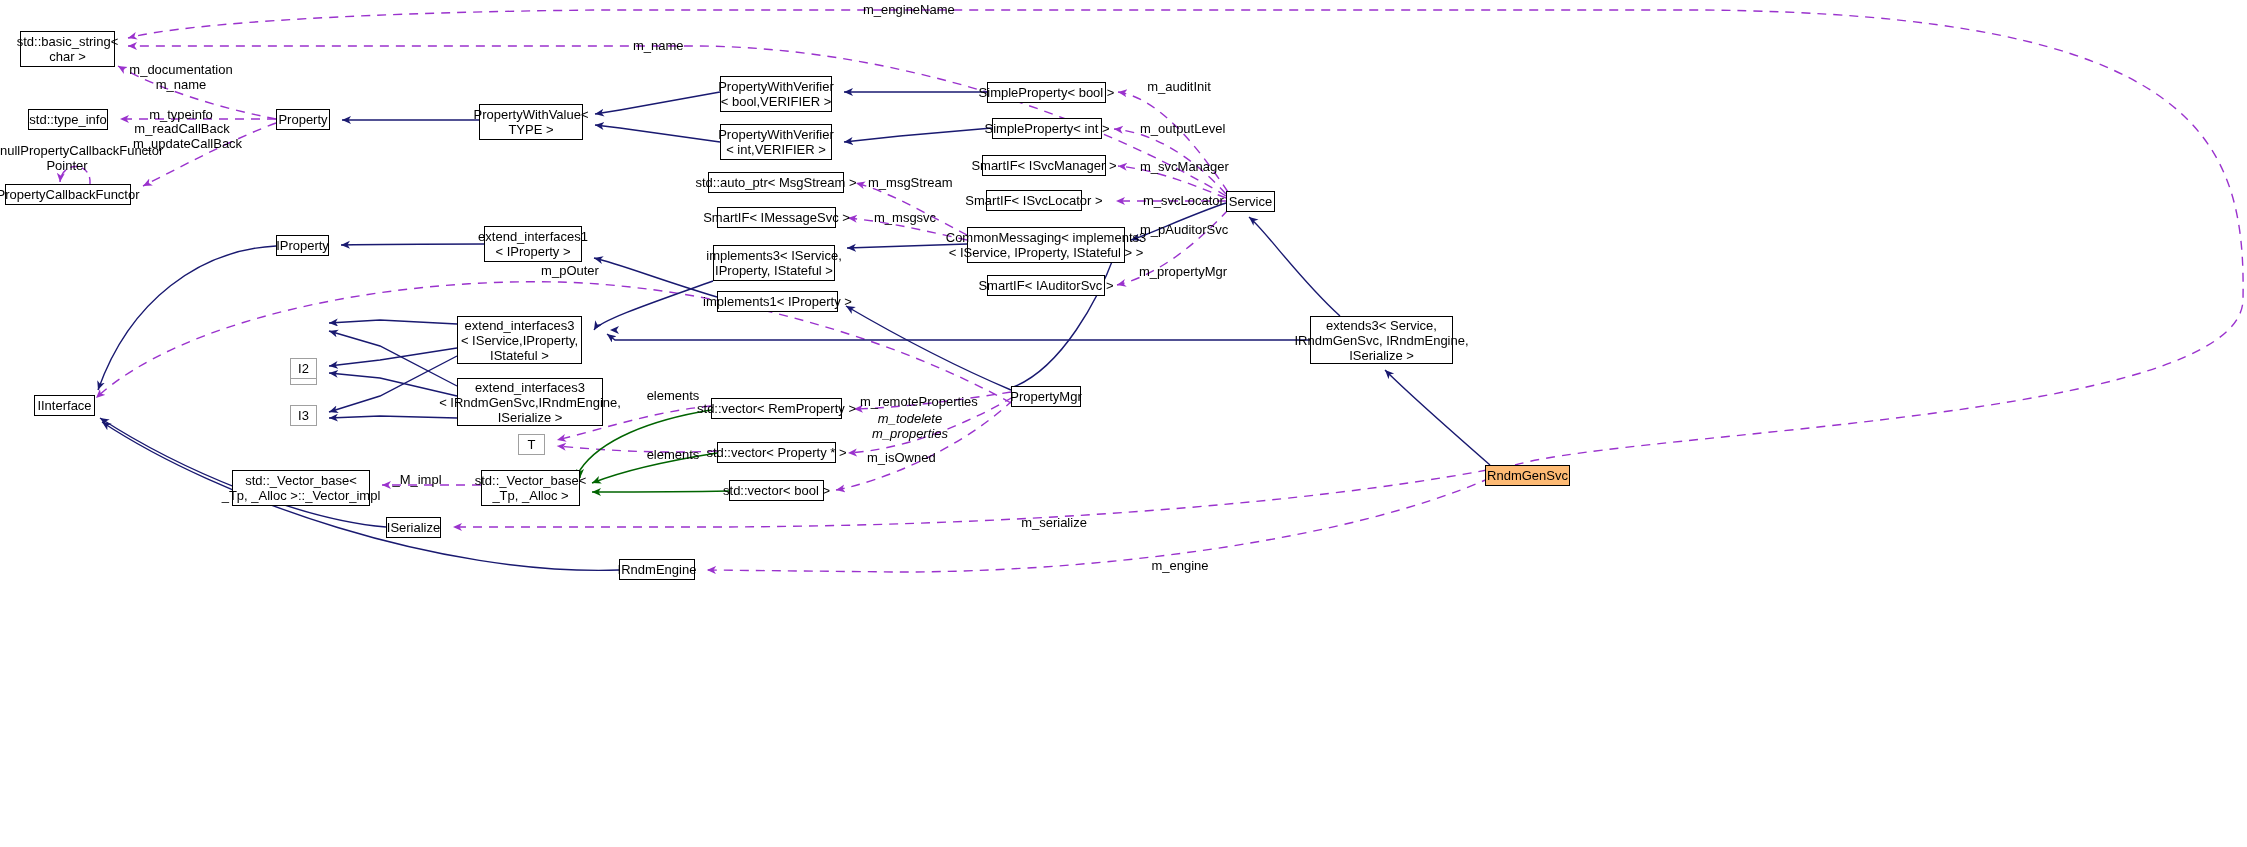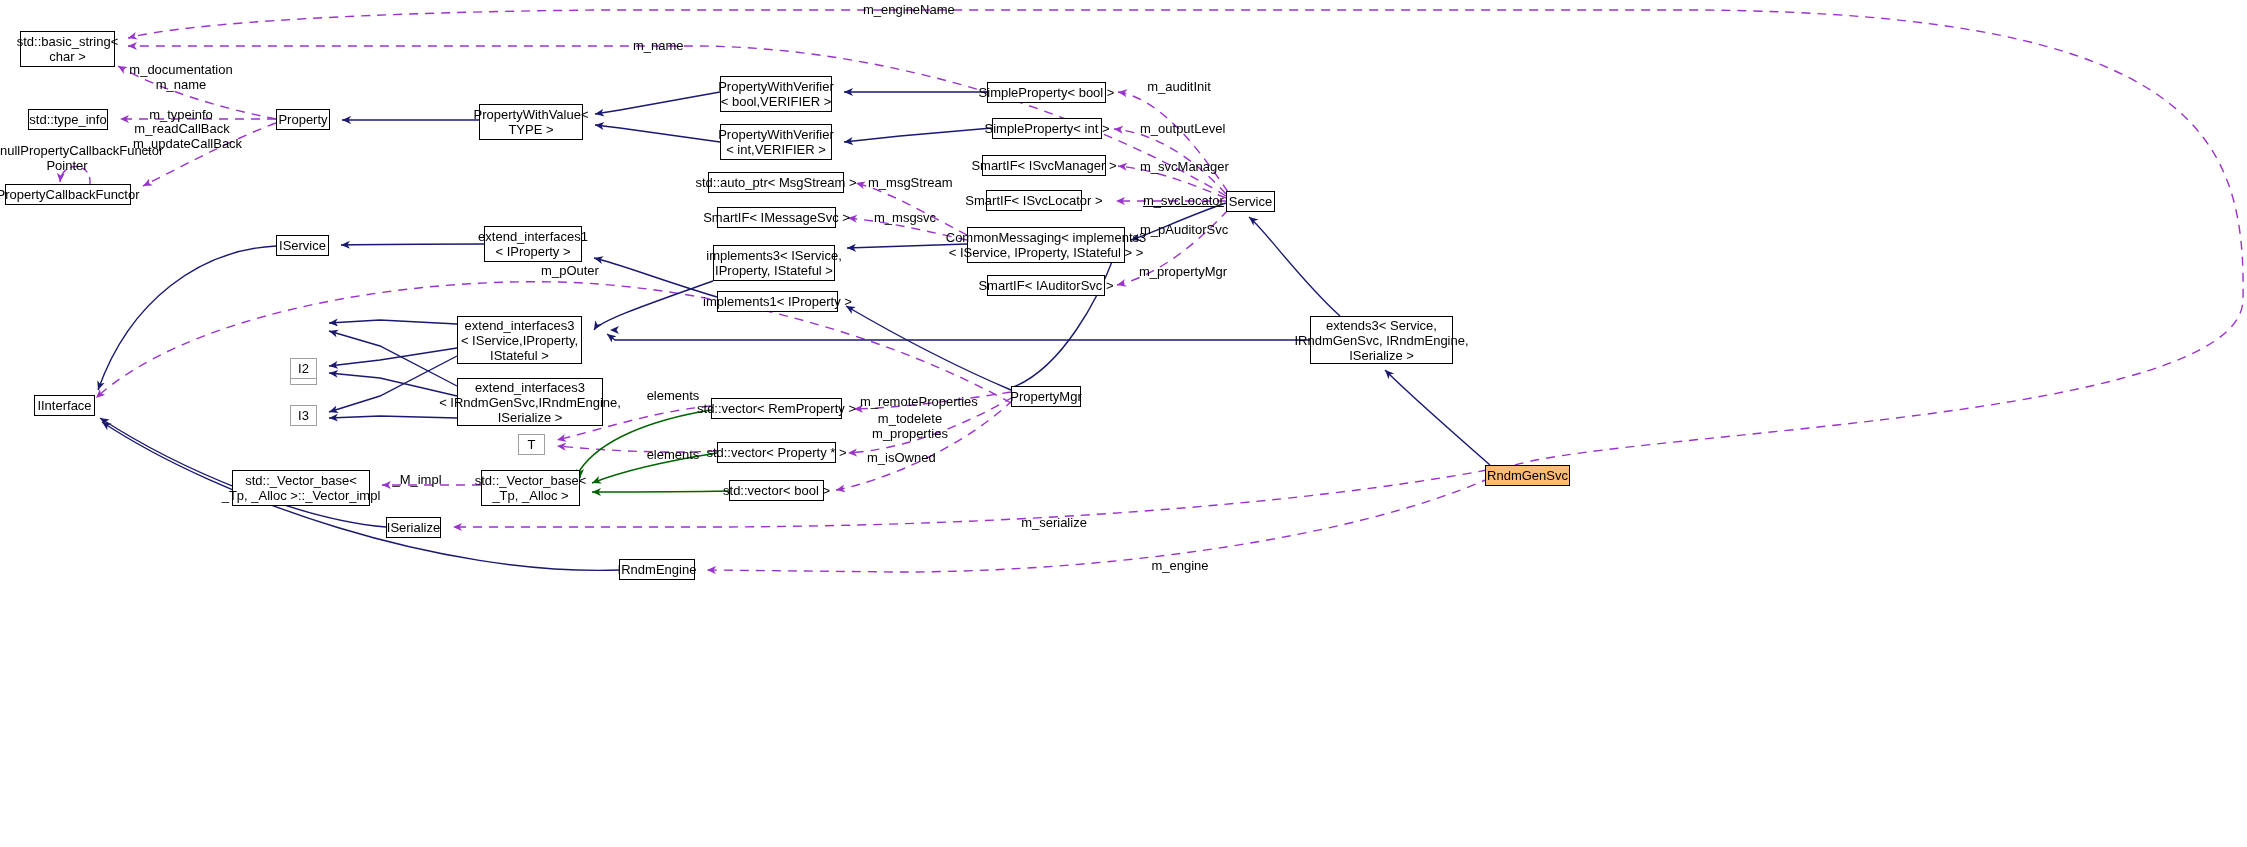--- a/index.html
+++ b/index.html
@@ -181,21 +181,21 @@
 
       <path d="M729,491 C680,492 630,492 592,492"></path>
     </g>
   </svg>
 
   <div class="node" style="left:20px;top:31px;width:95px;height:36px;">std::basic_string&lt;
 char &gt;</div>
   <div class="node" style="left:28px;top:109px;width:80px;height:21px;">std::type_info</div>
   <div class="node" style="left:5px;top:184px;width:126px;height:21px;">PropertyCallbackFunctor</div>
   <div class="node" style="left:276px;top:109px;width:54px;height:21px;">Property</div>
-  <div class="node" style="left:276px;top:235px;width:53px;height:21px;">IService</div>
+  <div class="node" style="left:276px;top:235px;width:53px;height:21px;">IProperty</div>
   <div class="node" style="left:34px;top:395px;width:61px;height:21px;">IInterface</div>
   <div class="node" style="left:479px;top:104px;width:104px;height:36px;">PropertyWithValue&lt;
 TYPE &gt;</div>
   <div class="node" style="left:720px;top:76px;width:112px;height:36px;">PropertyWithVerifier
 &lt; bool,VERIFIER &gt;</div>
   <div class="node" style="left:720px;top:124px;width:112px;height:36px;">PropertyWithVerifier
 &lt; int,VERIFIER &gt;</div>
   <div class="node" style="left:708px;top:172px;width:136px;height:21px;">std::auto_ptr&lt; MsgStream &gt;</div>
   <div class="node" style="left:717px;top:207px;width:119px;height:21px;">SmartIF&lt; IMessageSvc &gt;</div>
   <div class="node" style="left:484px;top:226px;width:98px;height:36px;">extend_interfaces1
@@ -241,29 +241,29 @@
   <div class="edge-label" style="left:129px;top:62px;width:104px;">m_documentation
 m_name</div>
   <div class="edge-label" style="left:146px;top:107px;width:70px;">m_typeinfo</div>
   <div class="edge-label" style="left:133px;top:121px;width:98px;">m_readCallBack
 m_updateCallBack</div>
   <div class="edge-label" style="left:0px;top:143px;width:134px;">nullPropertyCallbackFunctor
 Pointer</div>
   <div class="edge-label" style="left:1146px;top:79px;width:66px;">m_auditInit</div>
   <div class="edge-label" style="left:1140px;top:121px;width:84px;">m_outputLevel</div>
   <div class="edge-label" style="left:1140px;top:159px;width:88px;">m_svcManager</div>
-  <div class="edge-label" style="left:1143px;top:193px;width:80px;text-decoration:underline;">m_svcLocator</div>
+  <div class="edge-label" style="left:1143px;top:193px;width:80px;">m_svcLocator</div>
   <div class="edge-label" style="left:868px;top:175px;width:84px;">m_msgStream</div>
   <div class="edge-label" style="left:874px;top:210px;width:62px;">m_msgsvc</div>
   <div class="edge-label" style="left:1140px;top:222px;width:88px;">m_pAuditorSvc</div>
   <div class="edge-label" style="left:1138px;top:264px;width:90px;">m_propertyMgr</div>
   <div class="edge-label" style="left:541px;top:263px;width:58px;">m_pOuter</div>
   <div class="edge-label" style="left:645px;top:388px;width:56px;">elements</div>
   <div class="edge-label" style="left:645px;top:447px;width:56px;">elements</div>
   <div class="edge-label" style="left:860px;top:394px;width:112px;">m_remoteProperties</div>
-  <div class="edge-label" style="left:870px;top:411px;width:80px;">m_todelete
+  <div class="edge-label" style="left:870px;top:411px;width:80px;font-style:italic;">m_todelete
 m_properties</div>
   <div class="edge-label" style="left:867px;top:450px;width:68px;">m_isOwned</div>
   <div class="edge-label" style="left:392px;top:472px;width:50px;">_M_impl</div>
   <div class="edge-label" style="left:1020px;top:515px;width:68px;">m_serialize</div>
   <div class="edge-label" style="left:1151px;top:558px;width:58px;">m_engine</div>
 
 </div>
 
 </body></html>

